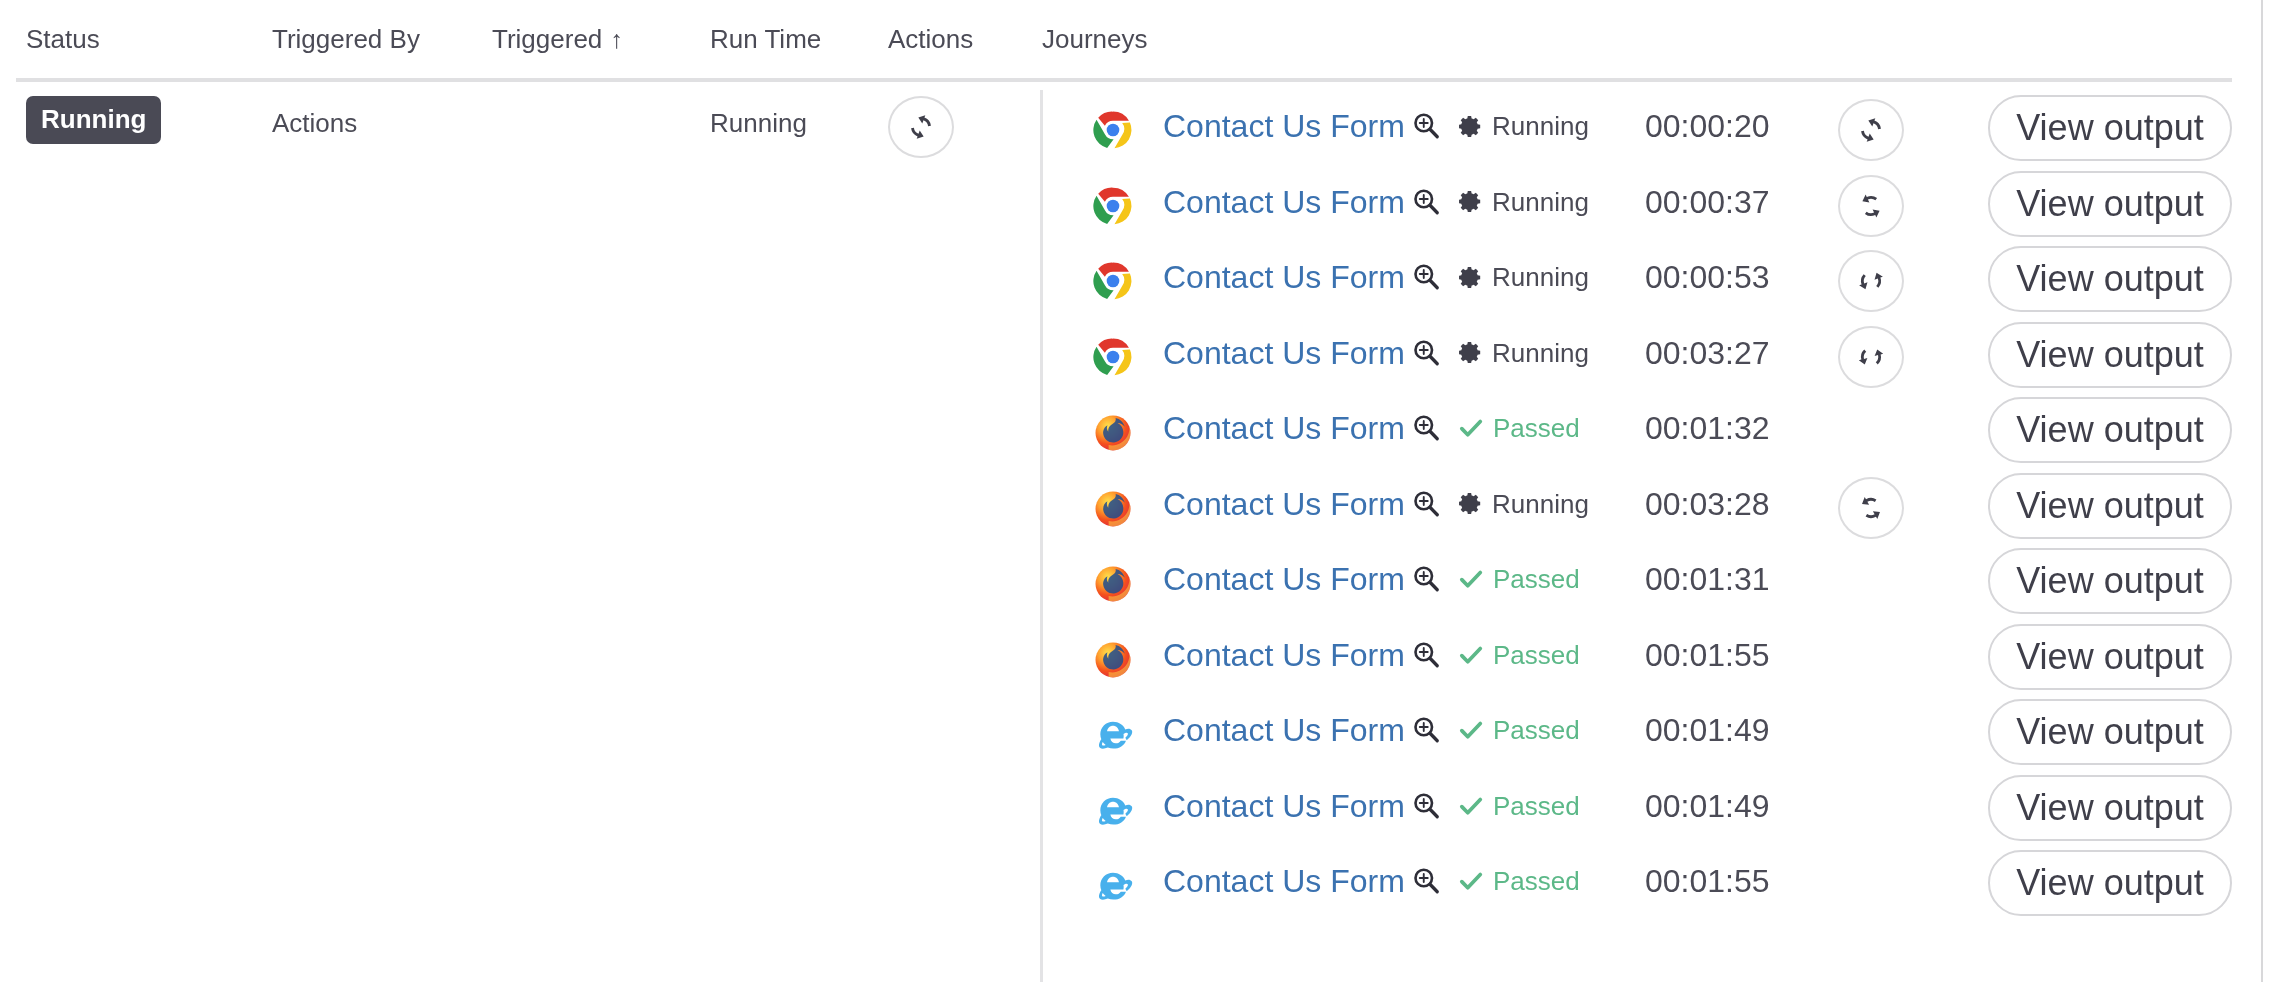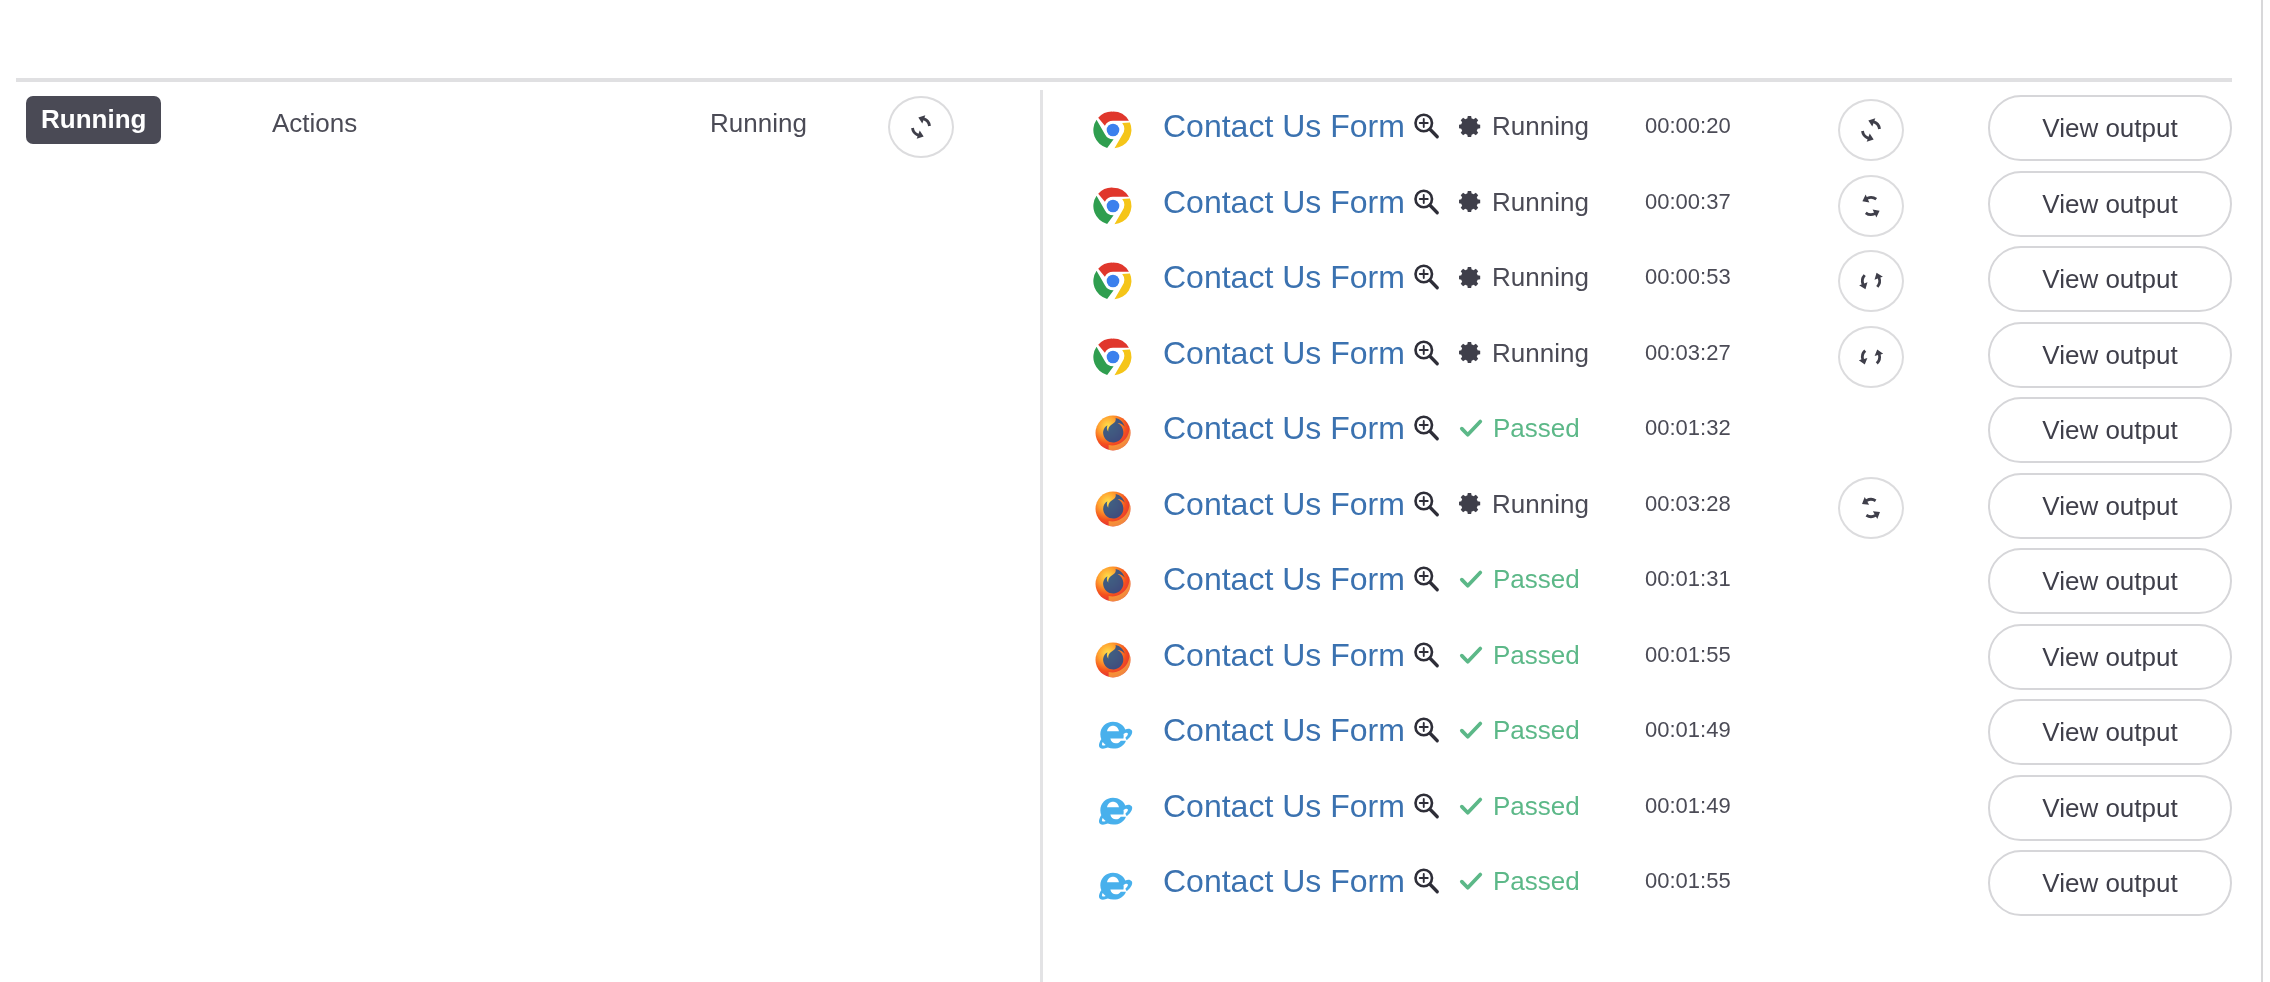--- a/index.html
+++ b/index.html
@@ -159,49 +159,57 @@
     line-height: 38px;
     white-space: nowrap;
   }
   .jstatus .lbl { font-size: 26px; }
   .jstatus.running .lbl { color: #4b4b56; }
   .jstatus.passed  .lbl { color: #5cb888; }
   .jtime {
     position: absolute;
     left: 1645px;
     top: 17px;
-    font-size: 22px;
+    font-size: 32px;
     color: #4b4b56;
     line-height: 38px;
     white-space: nowrap;
   }
   .jrefresh { position: absolute; left: 1838px; top: 9px; }
   .view-output {
     position: absolute;
     left: 1988px;
     top: 5px;
     width: 244px;
     height: 66px;
     border: 2px solid #d6d6d9;
     border-radius: 34px;
     background: #ffffff;
     color: #3f3f4a;
     font-family: "Liberation Sans", sans-serif;
-    font-size: 26px;
+    font-size: 36px;
     line-height: 62px;
     text-align: center;
     cursor: pointer;
     padding: 0;
   }
 </style>
 </head>
 <body>
 
 <div class="page">
 
+  <div class="table-head">
+    <div class="th th-status">Status</div>
+    <div class="th th-triggeredby">Triggered By</div>
+    <div class="th th-triggered"><span>Triggered</span><span class="sort-arrow">↑</span></div>
+    <div class="th th-runtime">Run Time</div>
+    <div class="th th-actions">Actions</div>
+    <div class="th th-journeys">Journeys</div>
+  </div>
   <div class="head-rule"></div>
 
   <div class="status-badge">Running</div>
   <div class="cell-text cell-triggeredby">Actions</div>
   <div class="cell-text cell-runtime">Running</div>
 
   <div class="icon-btn actions-btn">
     <span>
       <svg width="30" height="30" viewBox="0 0 24 24" style="transform:rotate(20deg)">
         <path fill="#3f3f4a" d="M12 4a8 8 0 0 1 7.1 4.3l-2 1.1A5.8 5.8 0 0 0 12 6.2V9L7.4 5.6 12 1.9V4z"></path>

